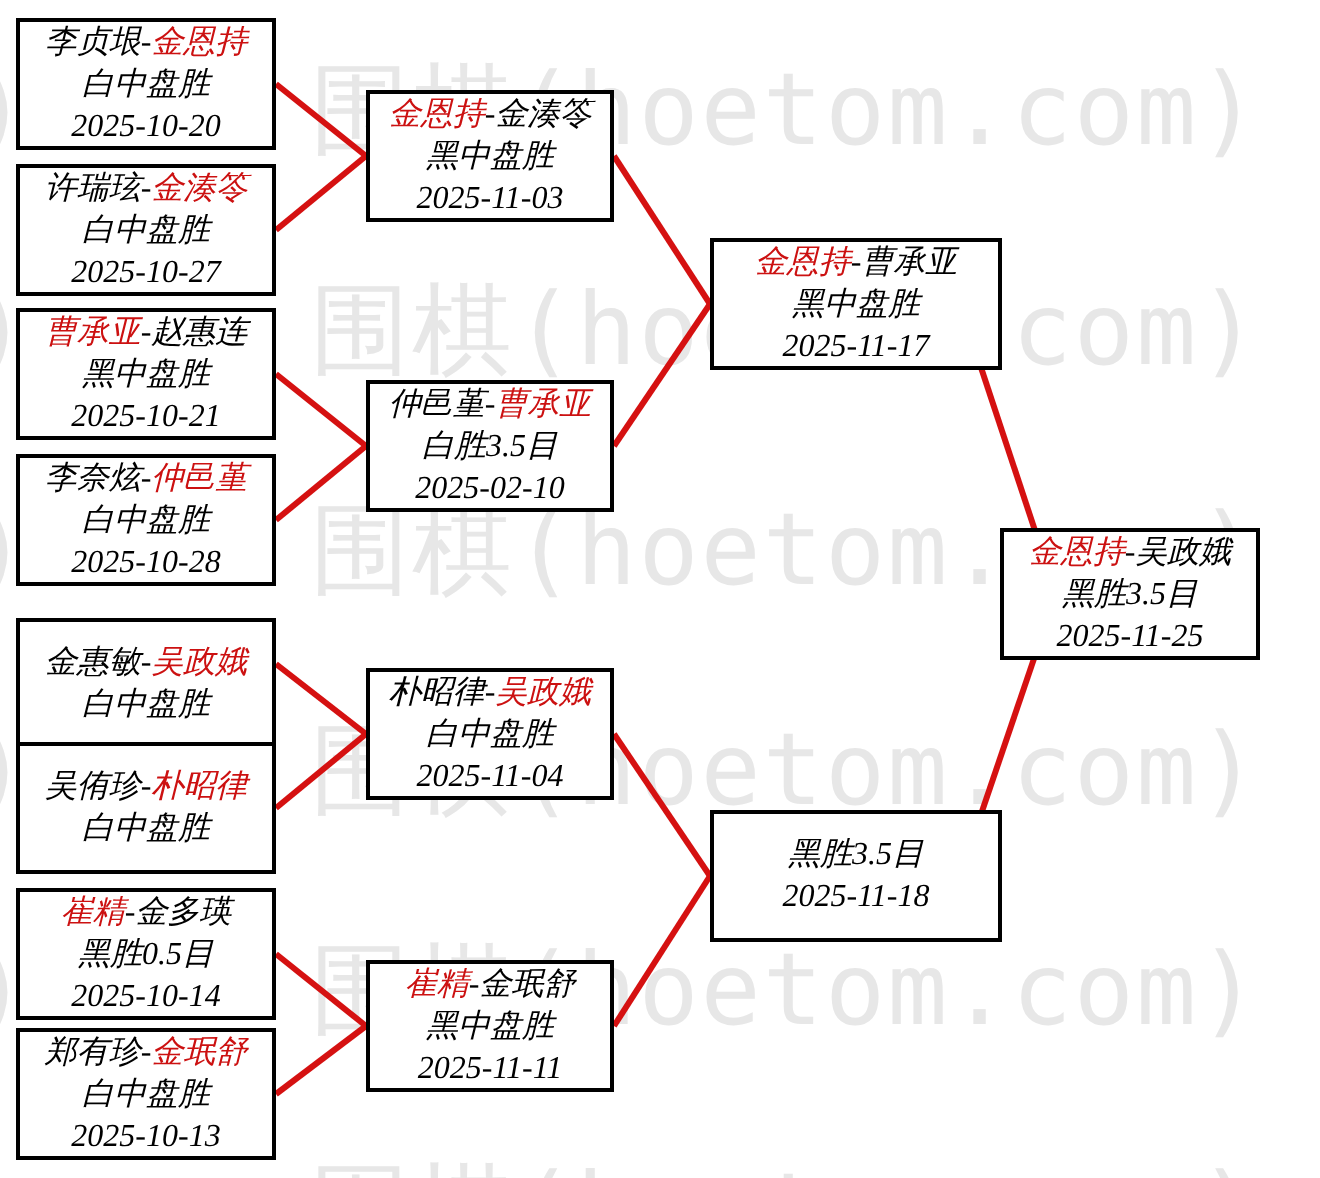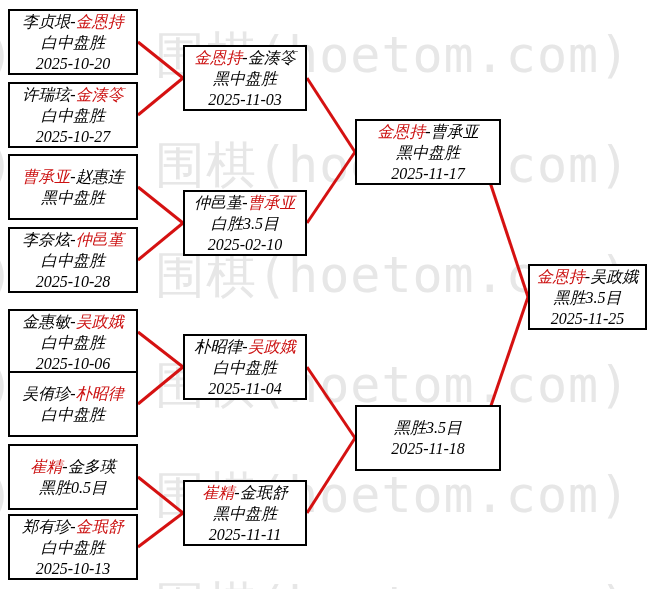--- a/index.html
+++ b/index.html
@@ -26,21 +26,21 @@
     background:#ffffff; border:2px solid var(--border);
     display:flex; flex-direction:column; justify-content:center; align-items:center;
     font-size:16px; line-height:21px; color:#000; text-align:center;
     white-space:nowrap;
     font-style:italic;
   }
   .win{color:var(--red);}
   .c1{left:8px;   width:130px; height:66px;}
   .c2{left:183px; width:124px; height:66px;}
   .c3{left:355px; width:146px; height:66px;}
-  .c4{left:528px; width:119px; height:66px;}
+  .c4{left:500px; width:130px; height:66px;}
 </style>
 </head>
 <body>
 
 <div id="stage">
 
   <div class="wm" style="top:28px">
       <span class="frag">)</span>
       <span class="txt">围棋(hoetom.com)</span>
     </div>
@@ -88,38 +88,39 @@
     <div>2025-10-20</div>
   </div>
   <div class="box c1" style="top:82px">
     <div><span>许瑞玹</span><span>-</span><span class="win">金湊笭</span></div>
     <div>白中盘胜</div>
     <div>2025-10-27</div>
   </div>
   <div class="box c1" style="top:154px">
     <div><span class="win">曹承亚</span><span>-</span><span>赵惠连</span></div>
     <div>黑中盘胜</div>
+    <div>2025-10-21</div>
   </div>
   <div class="box c1" style="top:227px">
     <div><span>李奈炫</span><span>-</span><span class="win">仲邑堇</span></div>
     <div>白中盘胜</div>
     <div>2025-10-28</div>
   </div>
   <div class="box c1" style="top:309px">
     <div><span>金惠敏</span><span>-</span><span class="win">吴政娥</span></div>
     <div>白中盘胜</div>
-    <div>2025-10-06</div>
   </div>
   <div class="box c1" style="top:371px">
     <div><span>吴侑珍</span><span>-</span><span class="win">朴昭律</span></div>
     <div>白中盘胜</div>
   </div>
   <div class="box c1" style="top:444px">
     <div><span class="win">崔精</span><span>-</span><span>金多瑛</span></div>
     <div>黑胜0.5目</div>
+    <div>2025-10-14</div>
   </div>
   <div class="box c1" style="top:514px">
     <div><span>郑有珍</span><span>-</span><span class="win">金珉舒</span></div>
     <div>白中盘胜</div>
     <div>2025-10-13</div>
   </div>
 
   <div class="box c2" style="top:45px">
     <div><span class="win">金恩持</span><span>-</span><span>金湊笭</span></div>
     <div>黑中盘胜</div>

